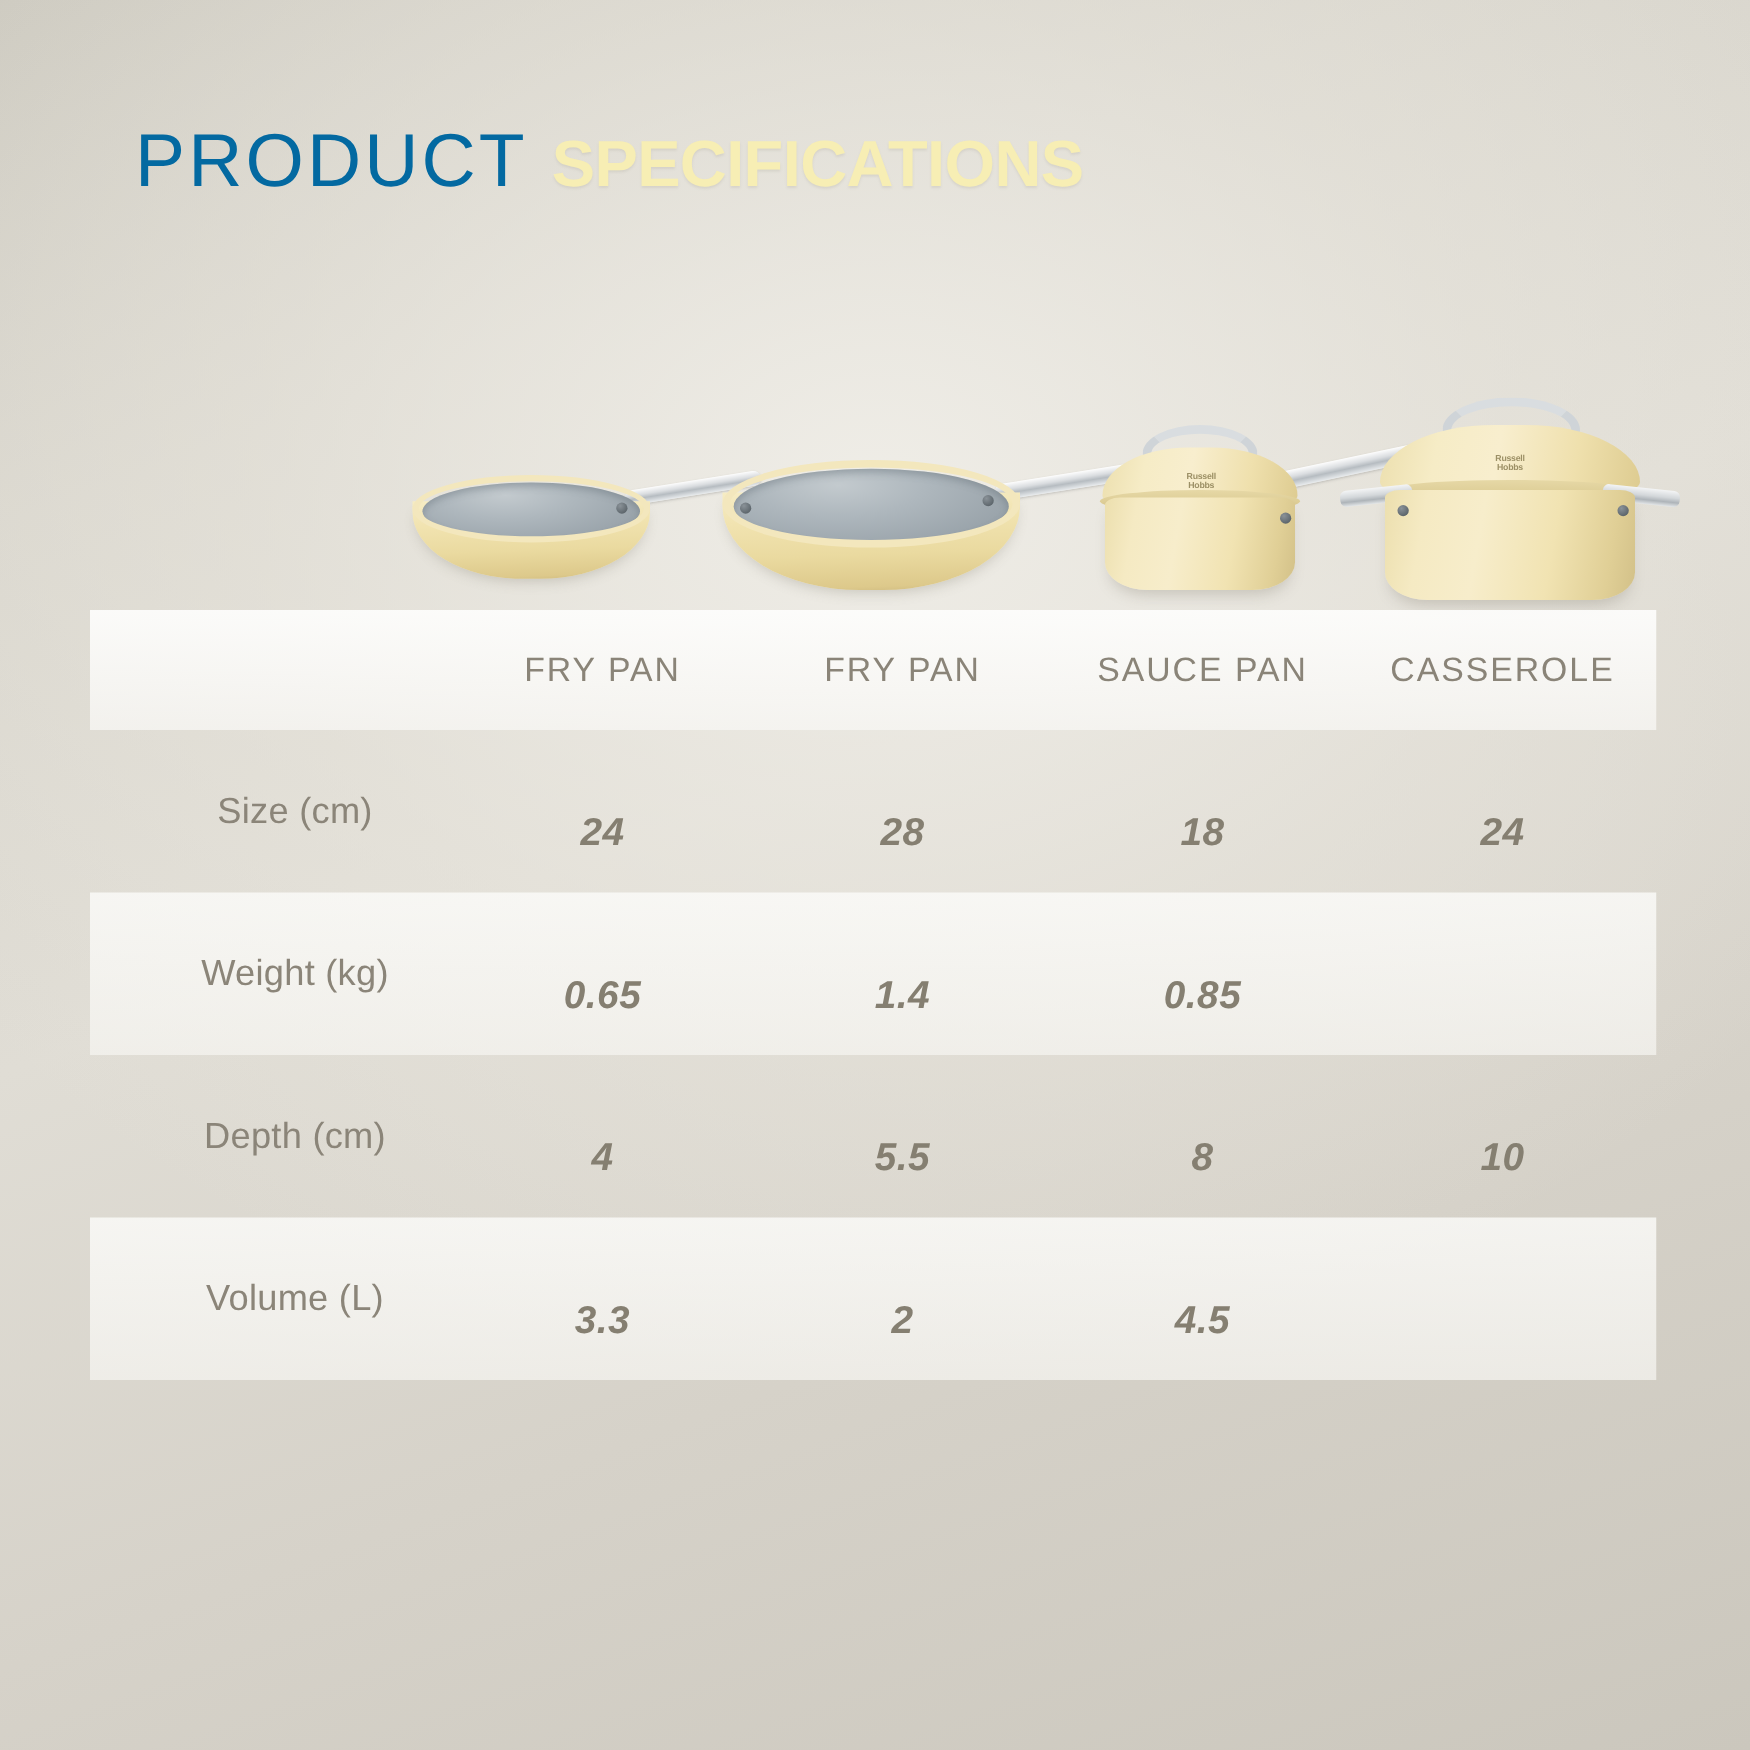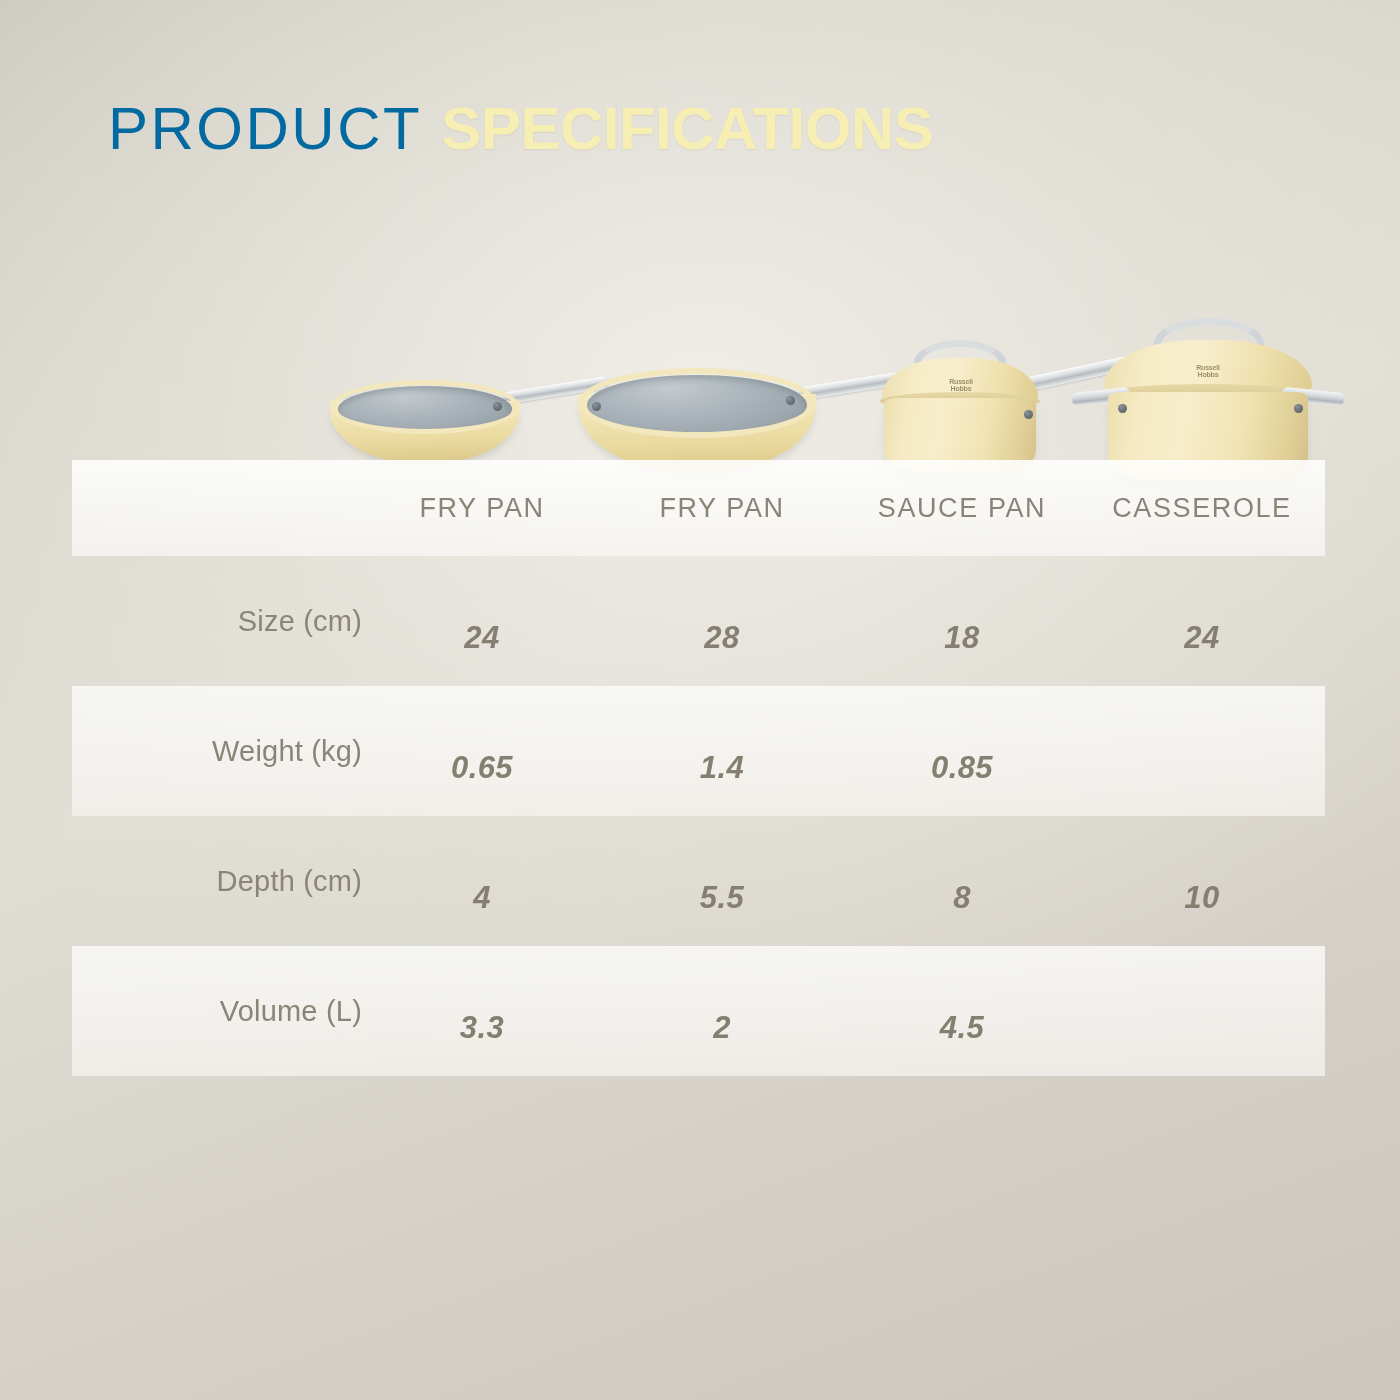--- a/index.html
+++ b/index.html
@@ -28,21 +28,21 @@
     white-space: nowrap;
   }
   .title-light {
     font-size: 60px;
     font-weight: 300;
     letter-spacing: 2.5px;
     color: #0369a1;
     font-family: "Liberation Sans", sans-serif;
   }
   .title-bold {
-    font-size: 60px;
+    font-size: 52px;
     font-weight: 700;
     letter-spacing: -0.5px;
     color: #f7eeb4;
     font-family: "Liberation Sans", sans-serif;
     text-shadow: 0 1px 2px rgba(150,145,130,0.18);
   }
 
   
   .stage {
     position: absolute;
@@ -125,21 +125,21 @@
     position: absolute;
     height: 13px;
     background: linear-gradient(180deg, #f4f5f6 0%, #d3d7da 45%, #aeb4b9 72%, #e4e7e9 100%);
     border-radius: 5px;
   }
 
   
   .table {
     position: absolute;
     left: 72px;
-    top: 460px;
+    top: 488px;
     width: 1253px;
   }
   .row {
     position: relative;
     display: flex;
     align-items: center;
     height: 130px;
   }
   .row.header-row { height: 96px; }
   .row.band::before {
@@ -154,21 +154,21 @@
     background: linear-gradient(180deg, rgba(254,254,253,0.90) 0%, rgba(247,246,243,0.80) 100%);
   }
   .cell {
     position: relative;
     z-index: 1;
     text-align: center;
   }
   .cell.label {
     width: 290px;
     padding-left: 38px;
-    text-align: right;
+    text-align: center;
     font-size: 29px;
     font-weight: 400;
     color: #8b8579;
     letter-spacing: 0.2px;
   }
   .cell.val {
     width: 240px;
     font-size: 31px;
     font-weight: 700;
     font-style: italic;

